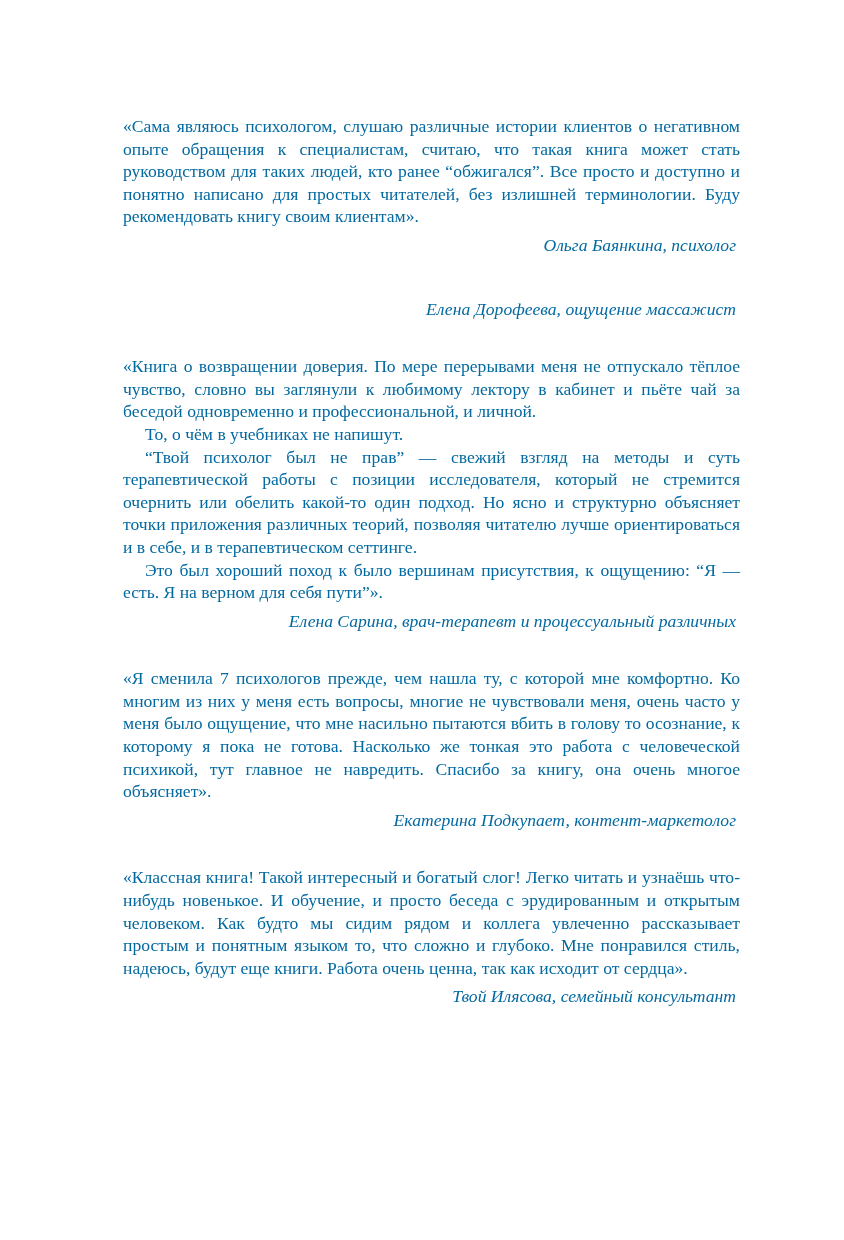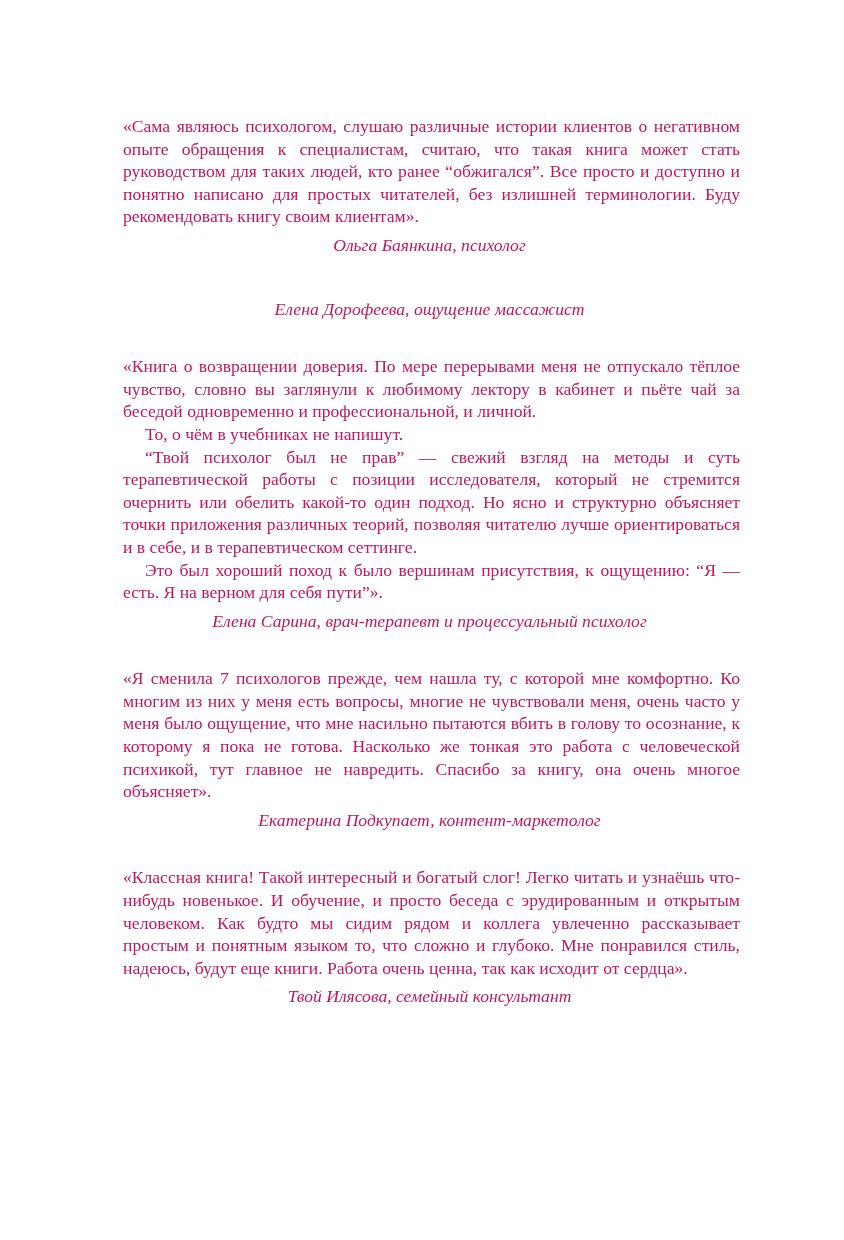--- a/index.html
+++ b/index.html
@@ -5,33 +5,33 @@
     html, body { margin: 0; padding: 0; background: #ffffff; }
     body { width: 844px; height: 1240px; position: relative; overflow: hidden; }
     .page {
       position: absolute;
       left: 123px;
       top: 115px;
       width: 617px;
       font-family: "Liberation Serif", "DejaVu Serif", serif;
       font-size: 17.6px;
       line-height: 22.6px;
-      color: #be185d;
+      color: #0369a1;
     }
     .review { margin: 0; }
     .para {
       margin: 0;
       text-align: justify;
       text-align-last: left;
       hyphens: manual;
     }
     .para.indent { text-indent: 22px; }
     .author {
       margin: 6px 4px 0 0;
-      text-align: center;
+      text-align: right;
       font-style: italic;
     }
     #review-1 { margin-bottom: 0; }
     .gap { height: 35px; }
   </style>
 </head>
 <body>
 
 <div class="page">
 
@@ -46,21 +46,21 @@
     <p class="author">Елена Дорофеева, ощущение массажист</p>
   </div>
 
   <div class="gap"></div>
 
   <div class="review">
     <p class="para">«Книга о возвращении доверия. По мере перерывами меня не отпускало тёплое чувство, словно вы заглянули к любимому лектору в кабинет и пьёте чай за беседой одновременно и профессиональной, и личной.</p>
     <p class="para indent">То, о чём в учебниках не напишут.</p>
     <p class="para indent">“Твой психолог был не прав” — свежий взгляд на методы и суть терапевтической работы с позиции исследователя, который не стремится очернить или обелить какой-то один подход. Но ясно и структурно объясняет точки приложения различных теорий, позволяя читателю лучше ориентироваться и в себе, и в терапевтическом сеттинге.</p>
     <p class="para indent">Это был хороший поход к было вершинам присутствия, к ощущению: “Я — есть. Я на верном для себя пути”».</p>
-    <p class="author">Елена Сарина, врач-терапевт и процессуальный психолог</p>
+    <p class="author">Елена Сарина, врач-терапевт и процессуальный различных</p>
   </div>
 
   <div class="gap"></div>
 
   <div class="review">
     <p class="para">«Я сменила 7 психологов прежде, чем нашла ту, с которой мне комфортно. Ко многим из них у меня есть вопросы, многие не чувствовали меня, очень часто у меня было ощущение, что мне насильно пытаются вбить в голову то осознание, к которому я пока не готова. Насколько же тонкая это работа с человеческой психикой, тут главное не навредить. Спасибо за книгу, она очень многое объясняет».</p>
     <p class="author">Екатерина Подкупает, контент-маркетолог</p>
   </div>
 
   <div class="gap"></div>

